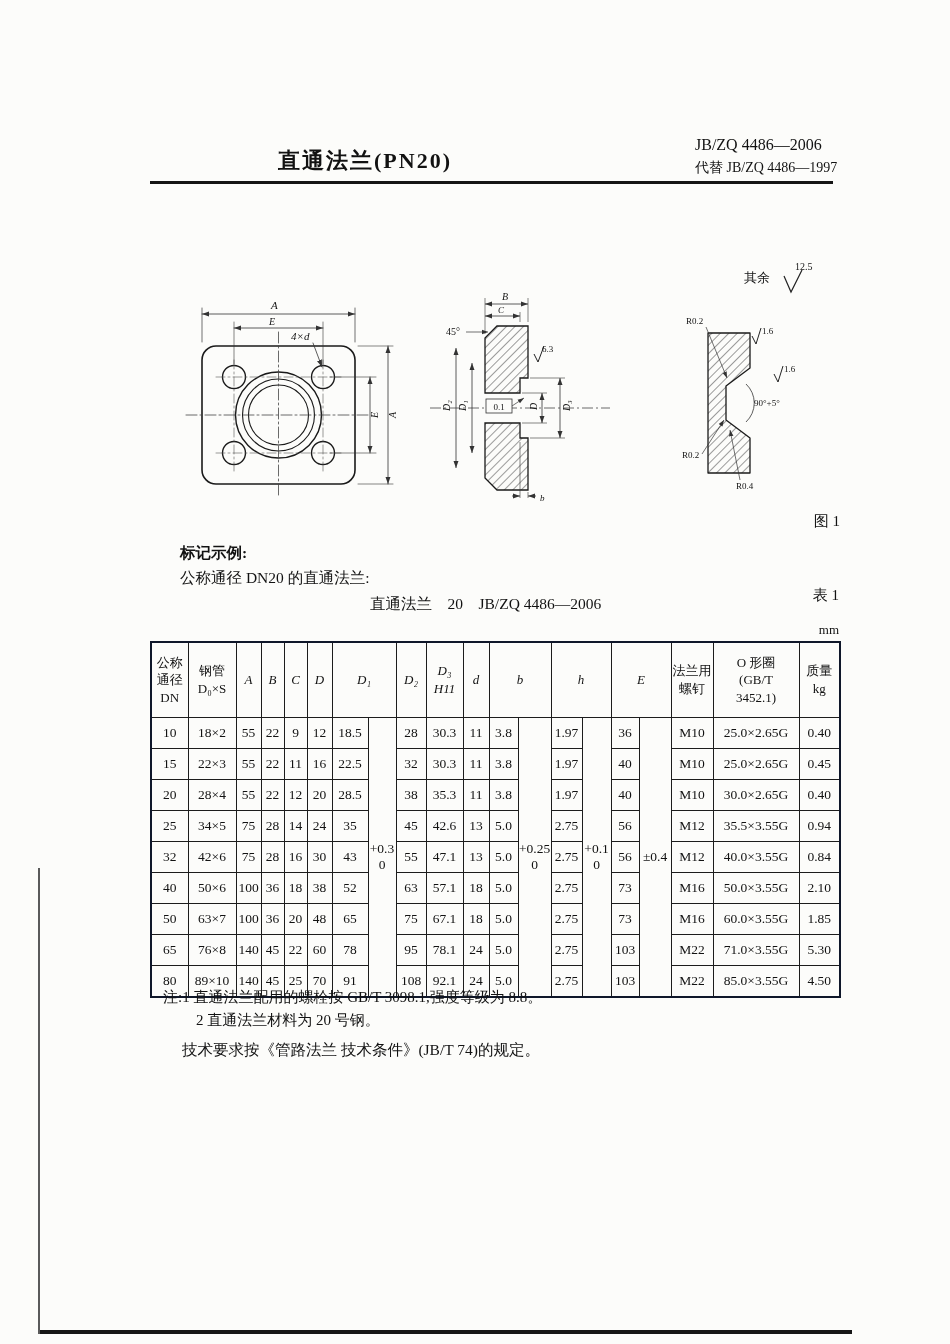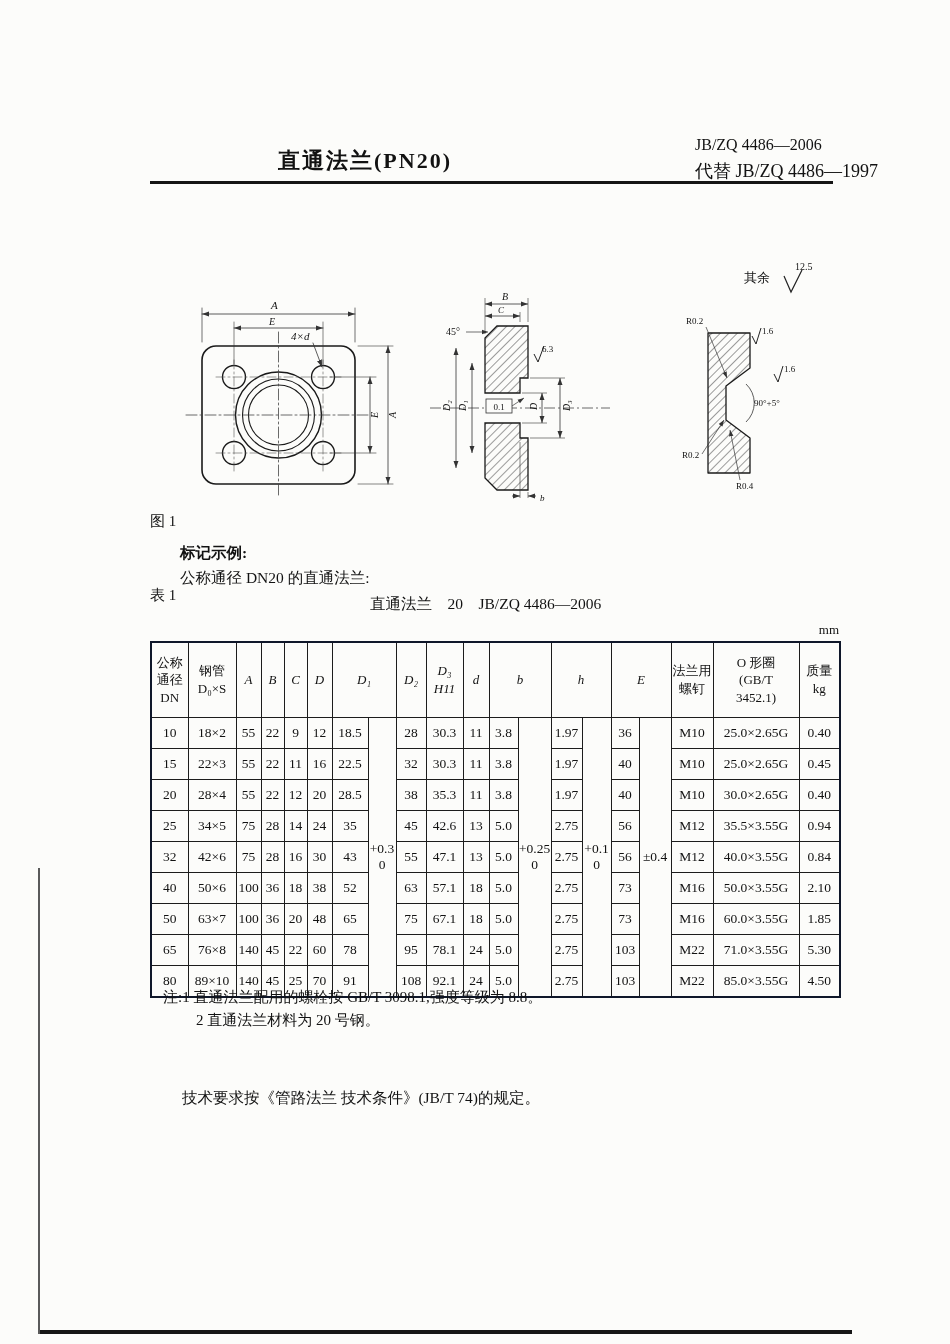--- a/index.html
+++ b/index.html
@@ -1,24 +1,24 @@
 <!DOCTYPE html>
 <html><head>
 <meta charset="utf-8">
 <style>
   html,body{margin:0;padding:0;background:#e9e9e6;}
   .page{position:relative;width:950px;height:1344px;background:#fcfcfa;
         font-family:"Liberation Serif","DejaVu Serif",serif;color:#121212;overflow:hidden;}
   .abs{position:absolute;}
   .title{font-size:22px;font-weight:bold;letter-spacing:2px;}
   .stdno{font-size:16px;}
-  .replaces{font-size:18px;}
+  .replaces{font-size:14px;}
   .rule{background:#151515;height:3px;}
   .intro{font-size:16px;line-height:1.85;text-indent:2em;text-align:justify;}
-  .figcap,.tabcap{font-size:15px;text-align:left;}
+  .figcap,.tabcap{font-size:15px;text-align:right;}
   .unit{font-size:13px;}
   .exline{font-size:15.5px;}
   .spec{border-collapse:collapse;table-layout:fixed;width:689px;border:2px solid #0f172a;}
   .spec th,.spec td{border:1px solid #1c1c1c;text-align:center;vertical-align:middle;
         padding:0;overflow:hidden;font-weight:normal;}
   .spec th{font-size:13px;white-space:pre-line;line-height:1.35;height:74px;}
   .spec td{font-size:13.5px;height:30px;}
   .it{font-style:italic;}
   .tolcell{font-size:12px;line-height:1.15;}
   .note{font-size:15px;}
@@ -391,17 +391,17 @@
           <td>M22</td>
           <td>85.0×3.55G</td>
           <td>4.50</td>
         </tr>
       </tbody>
   </table>
 
   <div class="abs note" style="left:163px;top:988px;">注:1  直通法兰配用的螺栓按 GB/T 3098.1,强度等级为 8.8。</div>
   <div class="abs note" style="left:196px;top:1011px;">2  直通法兰材料为 20 号钢。</div>
 
-  <div class="abs footer" style="left:182px;top:1088px;">技术要求按《管路法兰  技术条件》(JB/T 74)的规定。</div>
+  <div class="abs footer" style="left:182px;top:1040px;">技术要求按《管路法兰  技术条件》(JB/T 74)的规定。</div>
 
   <div class="abs scanline" style="left:40px;top:1330px;width:812px;height:4px;"></div>
   <div class="abs scanline" style="left:38px;top:868px;width:2px;height:466px;opacity:.7;"></div>
 </div>
 
 </body></html>

